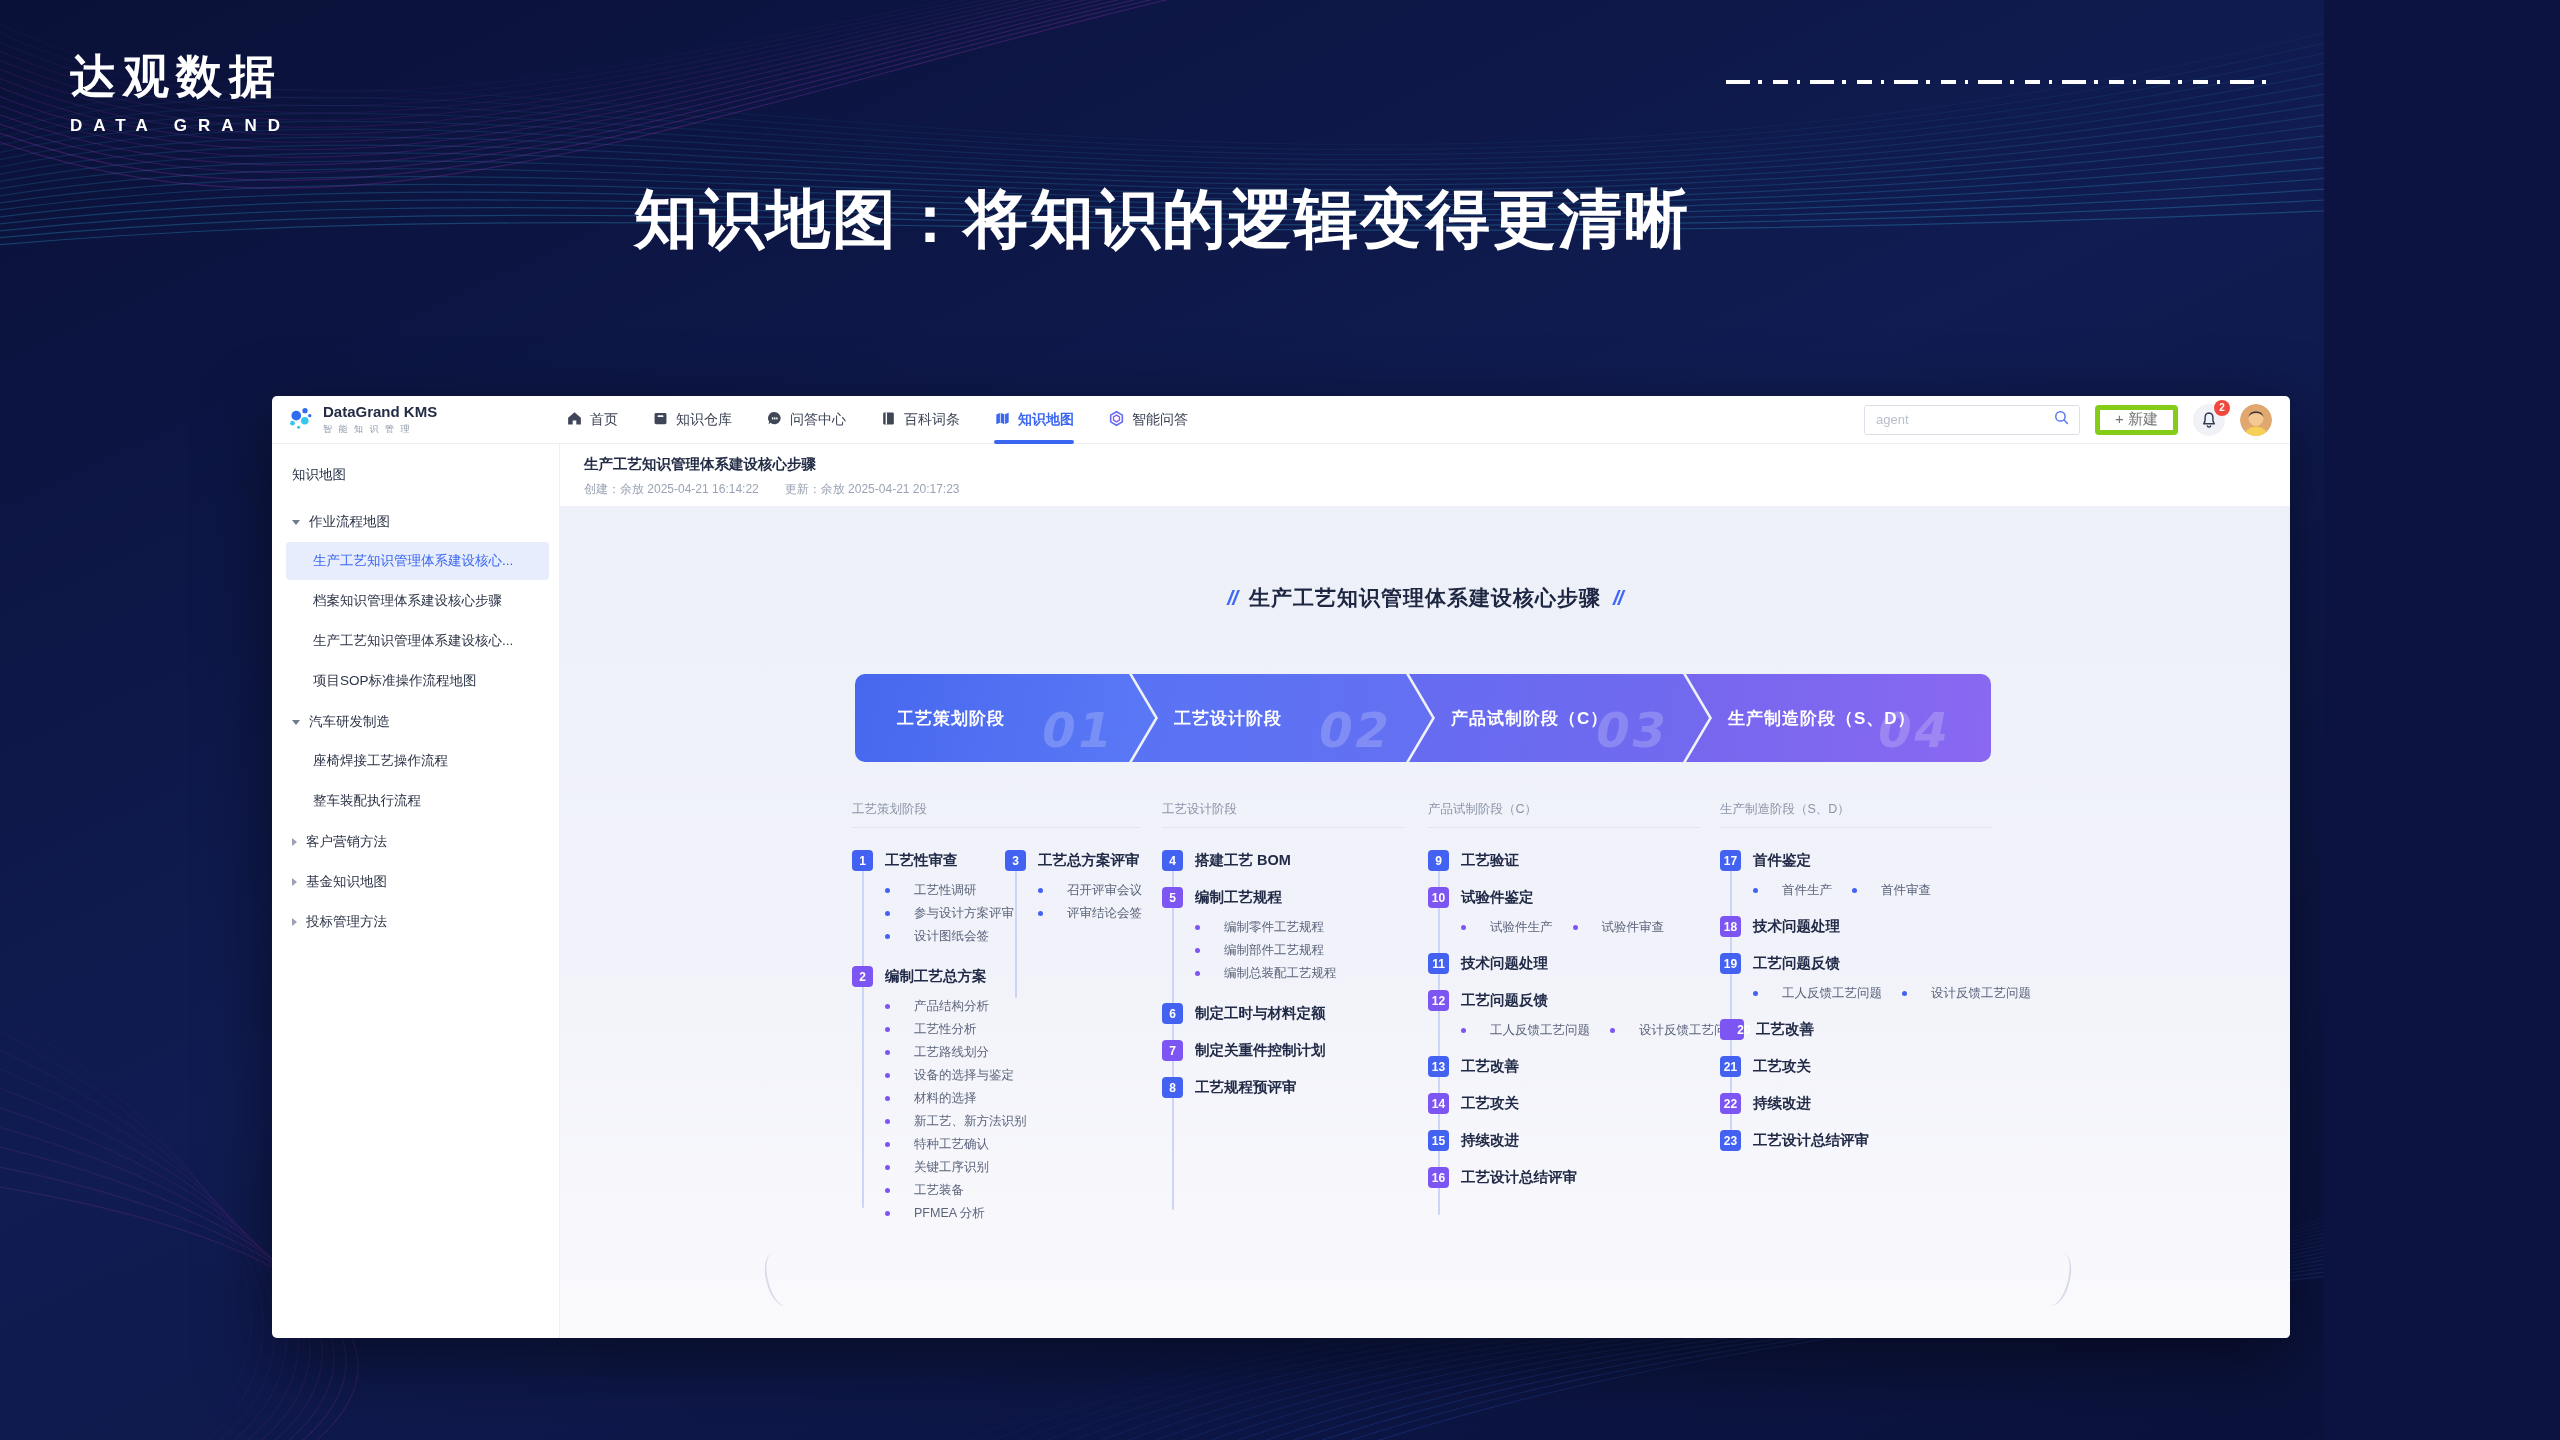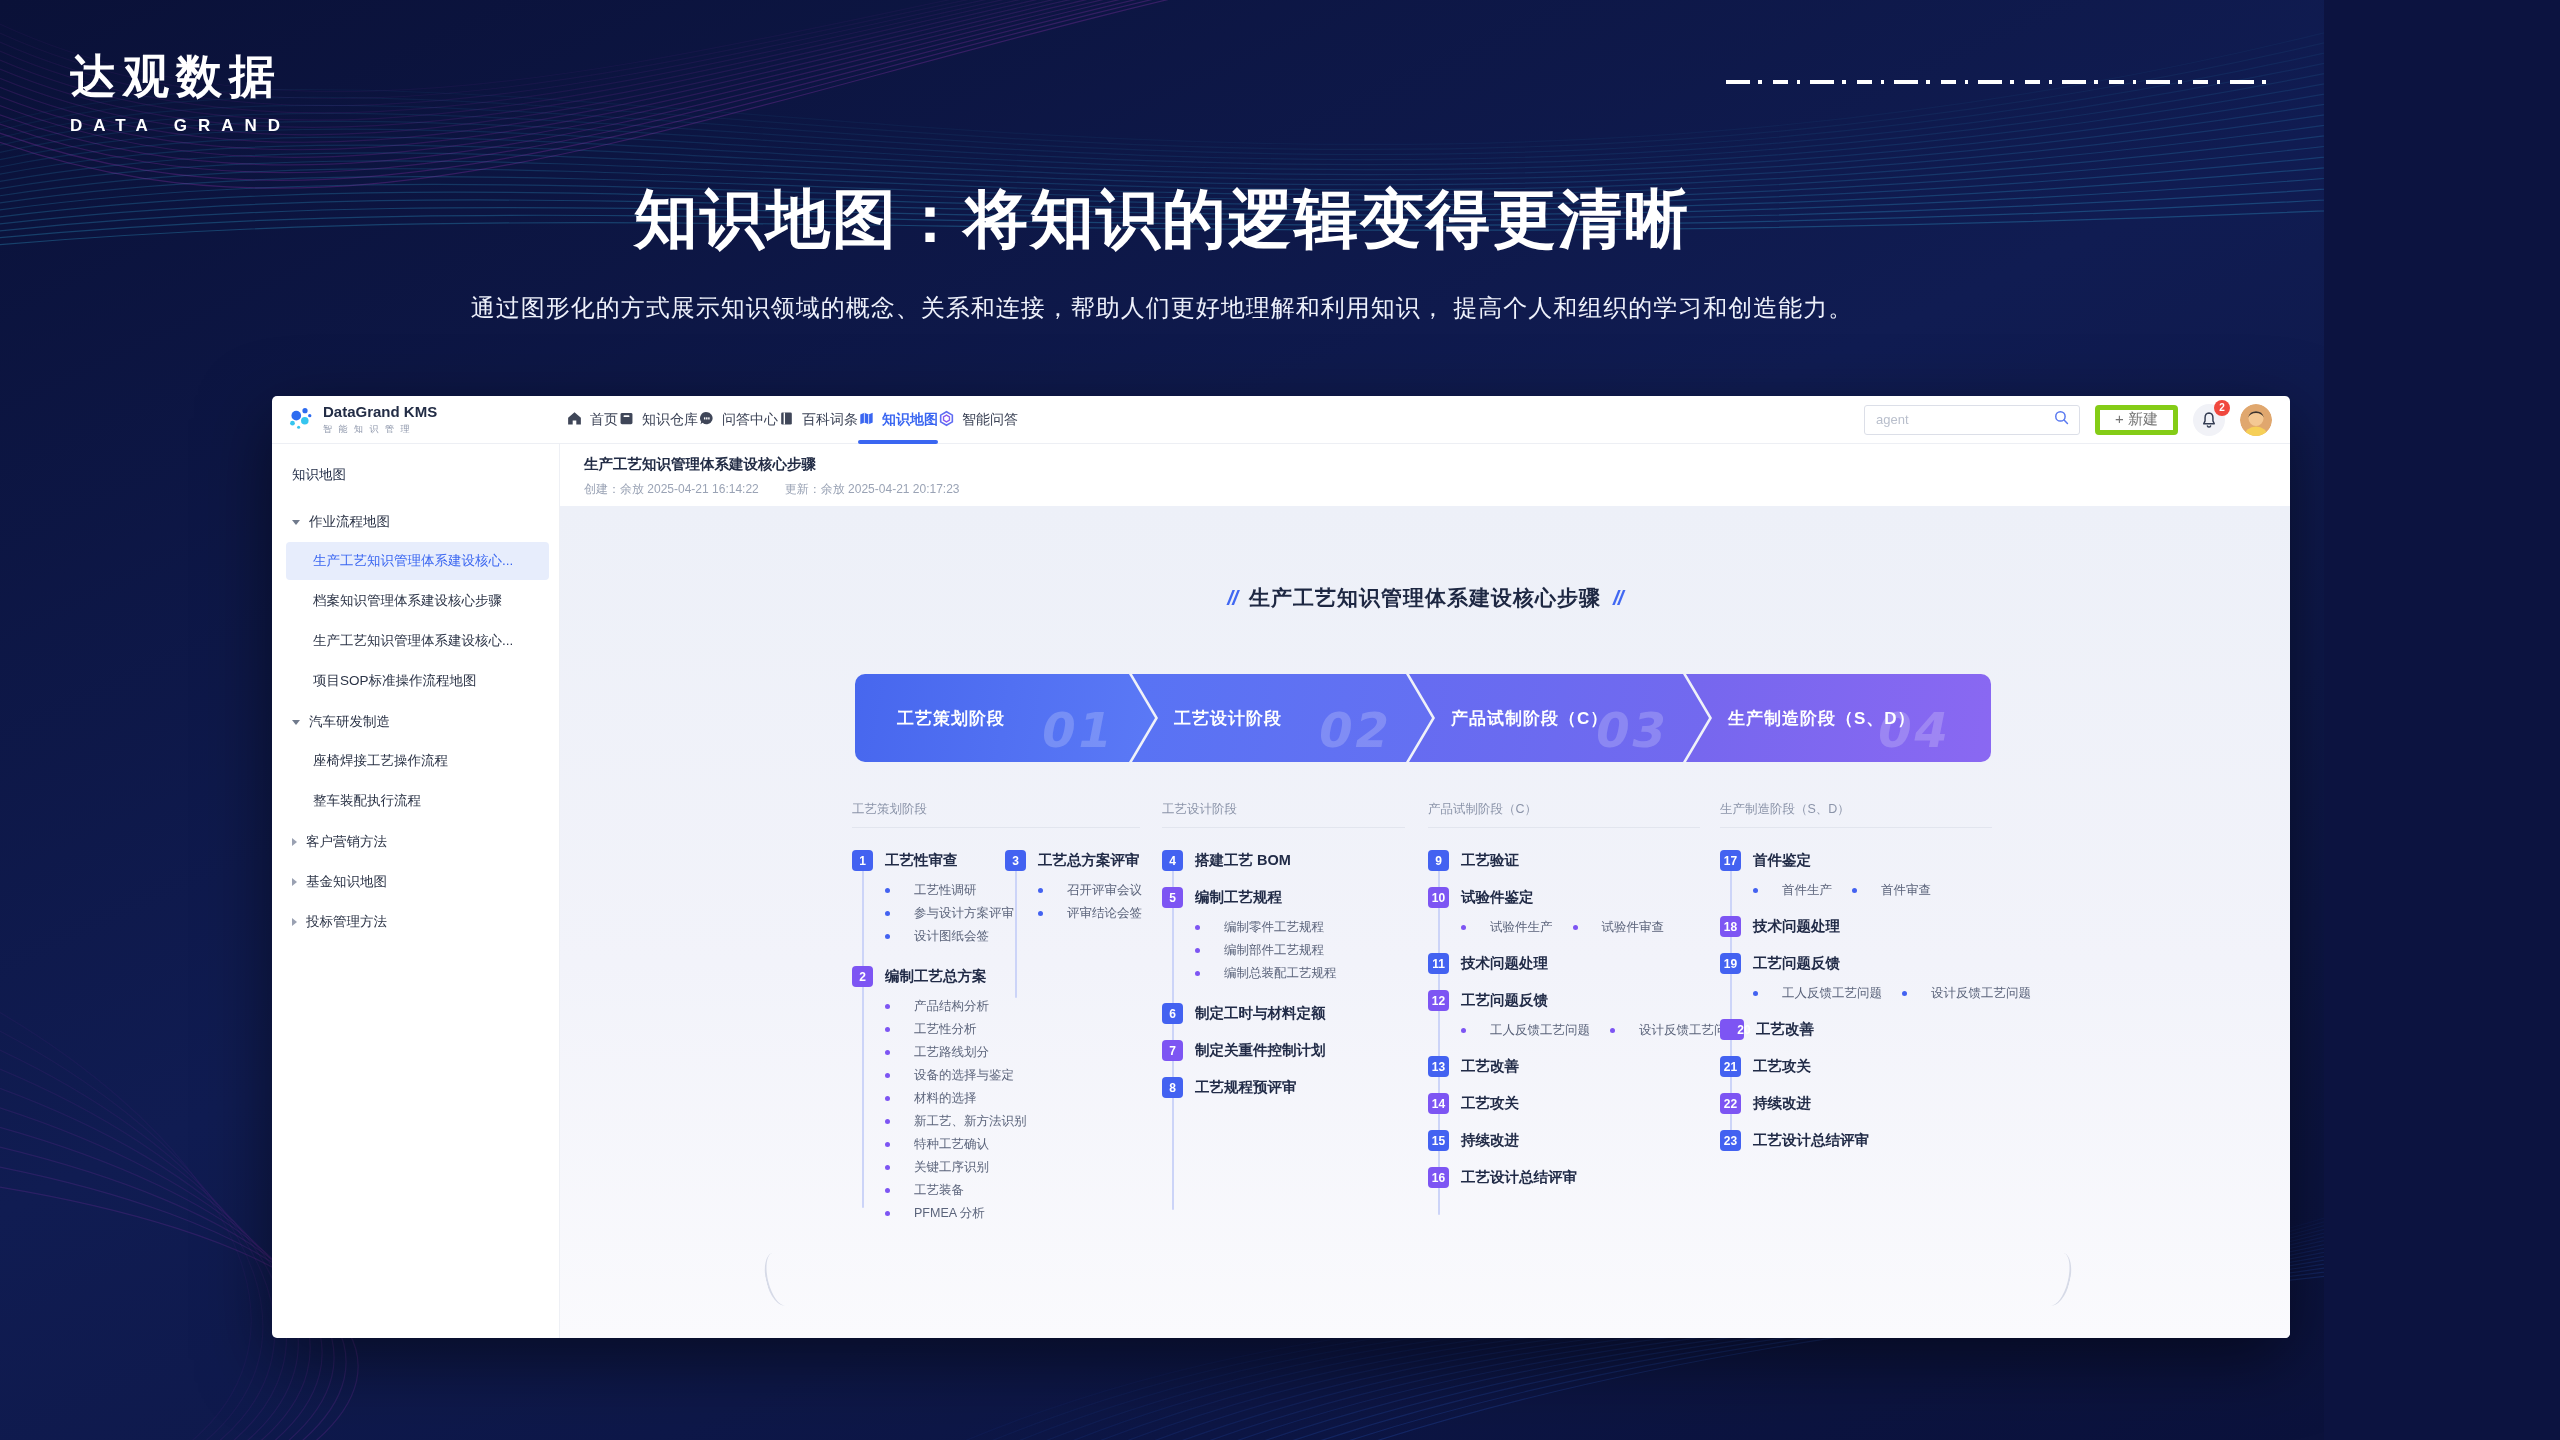--- a/index.html
+++ b/index.html
@@ -22,21 +22,21 @@
   .sub-title{position:absolute;top:292px;width:100%;text-align:center;color:#eef1fb;
     font-size:24px;letter-spacing:1px;margin:0;}
 
   
   .app{position:absolute;left:272px;top:396px;width:2018px;height:942px;background:#fff;
     border-radius:5px;box-shadow:0 22px 70px rgba(0,0,0,.5);overflow:hidden;}
   .app-nav{height:48px;display:flex;align-items:center;padding:0 18px 0 16px;border-bottom:1px solid #edeff4;}
   .kms-brand{display:flex;align-items:center;gap:9px;width:248px;flex:0 0 auto;}
   .kms-name{font-size:15px;font-weight:700;color:#222c45;line-height:16px;}
   .kms-sub{font-size:9px;color:#8a93a8;letter-spacing:2px;margin-top:3px;}
-  .nav-items{display:flex;margin-left:30px;height:48px;}
+  .nav-items{display:flex;gap:34px;margin-left:30px;height:48px;}
   .nav-item{display:flex;align-items:center;gap:7px;font-size:14px;color:#3c4356;position:relative;cursor:pointer;}
   .nav-item.active{color:#3a66f1;font-weight:700;}
   .nav-item.active::after{content:"";position:absolute;bottom:0;left:0;right:0;height:4px;background:#3a66f1;border-radius:2px;}
   .nav-right{margin-left:auto;display:flex;align-items:center;gap:15px;}
   .searchbox{width:216px;height:30px;border:1px solid #dcdfe8;border-radius:3px;display:flex;align-items:center;padding:0 9px;}
   .searchbox input{border:none;outline:none;flex:1;font-size:13px;color:#333;font-family:"Liberation Sans",sans-serif;min-width:0;}
   .searchbox input::placeholder{color:#b9bfcc;}
   .new-btn{height:30px;padding:0 15px;border:5px solid #84cc16;border-radius:4px;background:#fff;
     color:#737373;font-size:15px;display:flex;align-items:center;cursor:pointer;font-family:"Liberation Sans",sans-serif;}
   .bell-wrap{position:relative;width:32px;height:32px;border-radius:50%;background:#f1f2f7;display:flex;align-items:center;justify-content:center;cursor:pointer;}
@@ -157,21 +157,20 @@
     </svg>
 
   <div class="brand">
     <div class="brand-cn">达观数据</div>
     <div class="brand-en">DATA GRAND</div>
   </div>
   <div class="tagline-wrap">
     <div class="morse"></div>
   </div>
   <h1 class="main-title">知识地图：将知识的逻辑变得更清晰</h1>
-  <p class="sub-title">通过图形化的方式展示知识领域的概念、关系和连接，帮助人们更好地理解和利用知识， 提高个人和组织的学习和创造能力。</p>
 
   <div class="app">
     <div class="app-nav">
       <div class="kms-brand">
         <span>
           <svg width="26" height="26" viewBox="0 0 22 22">
             <circle cx="7" cy="9" r="4.1" fill="#2e6cf0"></circle>
             <circle cx="14.2" cy="13.4" r="3.2" fill="#35c5ef"></circle>
             <circle cx="14.4" cy="4.8" r="2.2" fill="#2e6cf0"></circle>
             <circle cx="3.8" cy="15.4" r="2" fill="#35c5ef"></circle>

